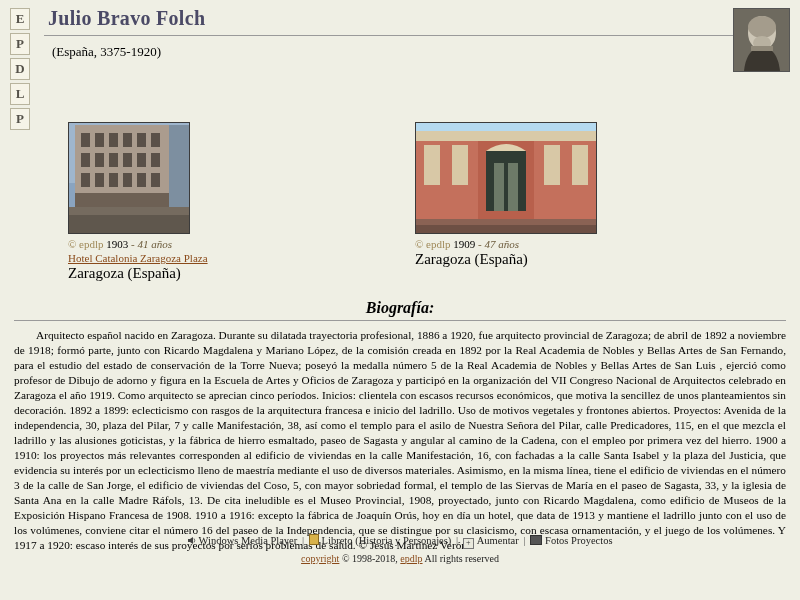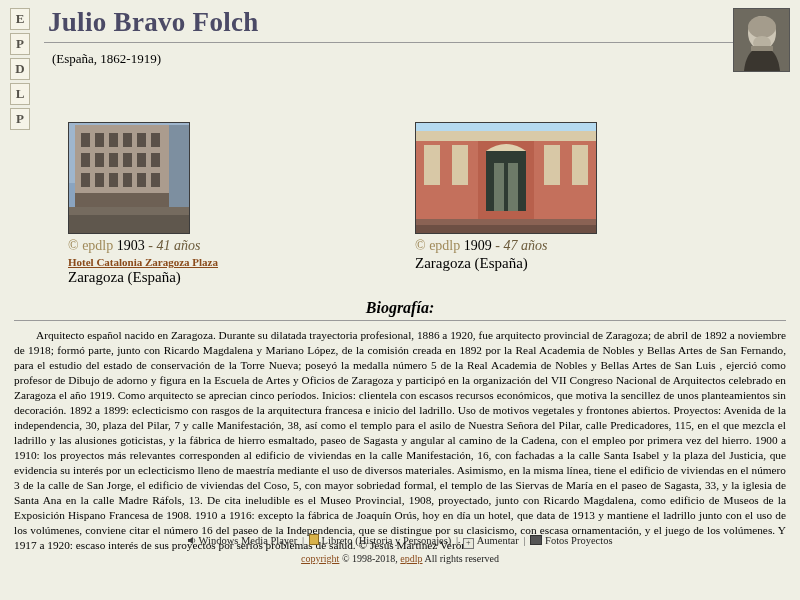--- a/index.html
+++ b/index.html
@@ -46,21 +46,21 @@
     font-weight: bold;
     text-align: center;
     line-height: 20px;
     margin-bottom: 3px;
   }
   .title-block {
     margin-left: 34px;
   }
   .main-title {
     font-family: "Liberation Serif", serif;
-    font-size: 27px;
+    font-size: 20px;
     font-weight: bold;
     color: #4b4a66;
     letter-spacing: 0.3px;
     margin: 0 0 6px 4px;
     line-height: 1.05;
   }
   .title-rule {
     border: none;
     border-top: 1px solid #9a9a9a;
     margin: 2px 0 8px 0;
@@ -97,33 +97,33 @@
   .photo-item.right { left: 415px; }
   .photo-frame {
     width: 120px;
     height: 110px;
     border: 1px solid #3b3b3b;
     overflow: hidden;
     background: #bbb;
   }
   .photo-frame.wide { width: 180px; }
   .photo-credit {
-    font-size: 14px;
+    font-size: 11px;
     color: #8a6a3a;
     margin-top: 4px;
   }
   .photo-credit .cc { color: #a08a5a; }
   .photo-credit .year { color: #000; }
   .photo-credit .age { color: #6b5a3a; font-style: italic; }
   .photo-link {
     display: block;
     font-size: 11px;
     color: #8a4a1a;
     text-decoration: underline;
-    font-weight: bold;
+    font-weight: normal;
     margin-top: 2px;
   }
   .photo-link .mini-icon {
     display: inline-block;
     width: 9px;
     height: 9px;
     background: #2b5fa8;
     color: #fff;
     font-size: 7px;
     line-height: 9px;
@@ -237,21 +237,21 @@
       <div class="logo-letter">E</div>
       <div class="logo-letter">P</div>
       <div class="logo-letter">D</div>
       <div class="logo-letter">L</div>
       <div class="logo-letter">P</div>
     </div>
 
     <div class="title-block">
       <div class="main-title">Julio Bravo Folch</div>
       <hr class="title-rule">
-      <div class="subtitle">(España, 1862-1919)</div>
+      <div class="subtitle">(España, 3375-1920)</div>
     </div>
 
     <div class="portrait">
       <svg width="55" height="62" viewBox="0 0 55 62">
         <rect x="0" y="0" width="55" height="62" fill="#787267"></rect>
         <rect x="0" y="0" width="55" height="62" fill="#6e6a5f"></rect>
         <ellipse cx="28" cy="24" rx="14" ry="17" fill="#cdc6b6"></ellipse>
         <ellipse cx="28" cy="18" rx="14" ry="11" fill="#a49c8c"></ellipse>
         <path d="M10 62 C12 44 20 38 28 38 C36 38 44 44 46 62 Z" fill="#3a362f"></path>
         <ellipse cx="28" cy="34" rx="9" ry="7" fill="#b8b1a0"></ellipse>

